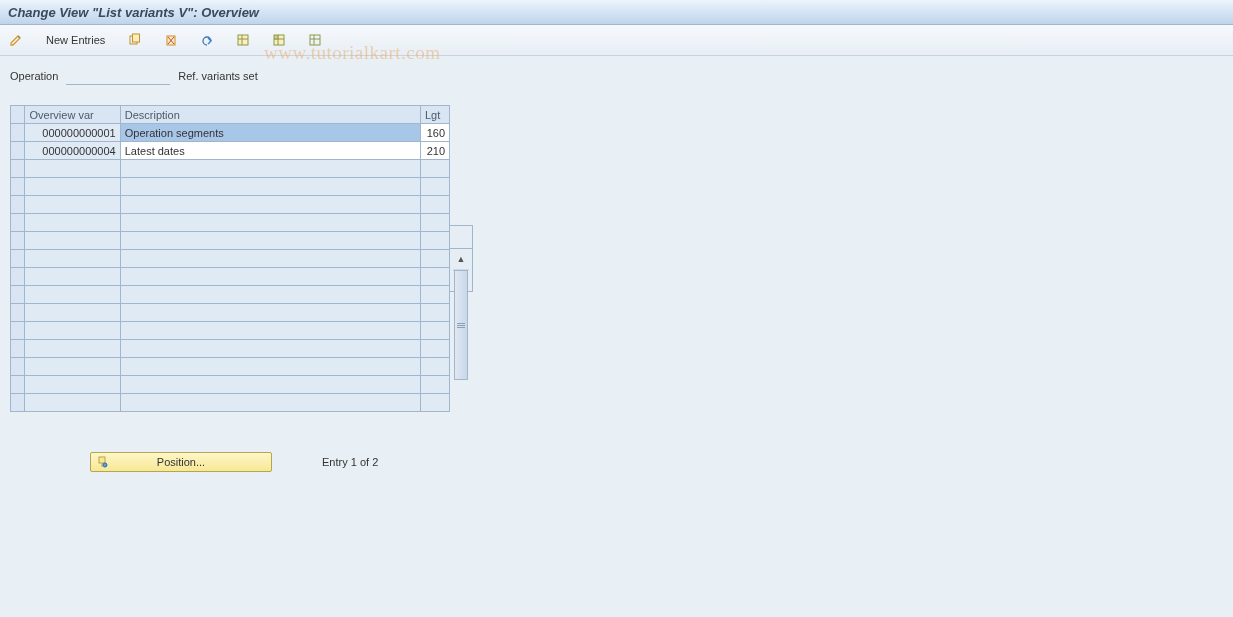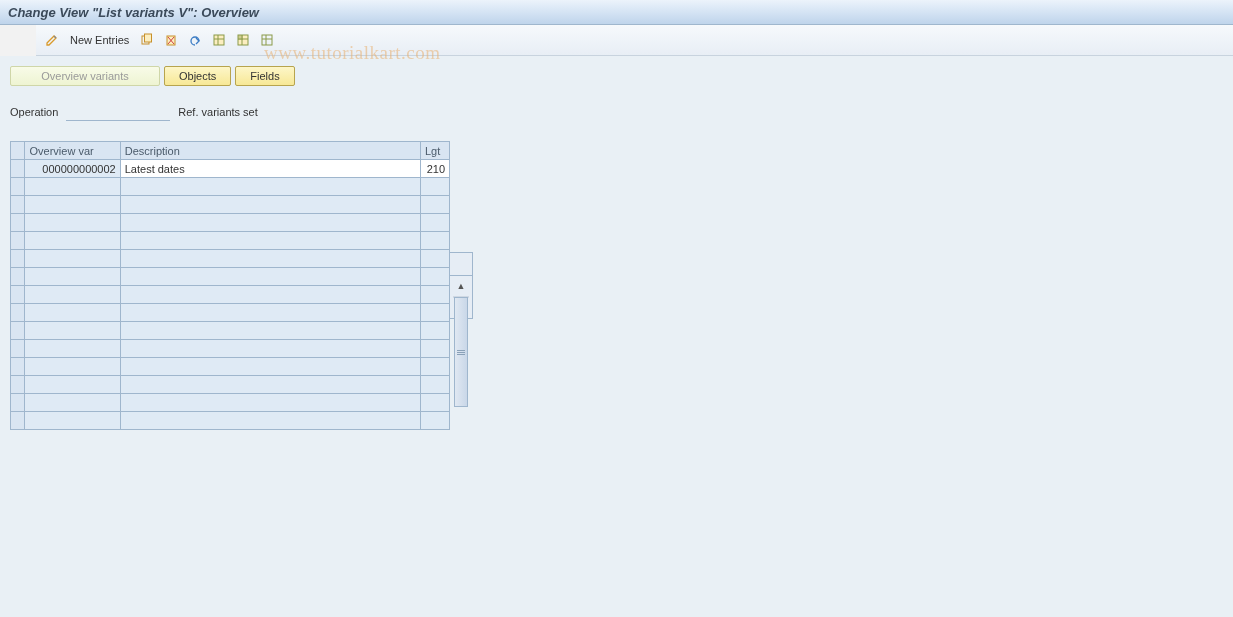--- a/index.html
+++ b/index.html
@@ -26,22 +26,21 @@
     font-size: 13px;
     color: #3b4a5a;
   }
   .toolbar {
     background: linear-gradient(to bottom, #f6f9fc, #e8eef5);
     border-bottom: 1px solid #c8d3de;
     height: 30px;
     display: flex;
     align-items: center;
     padding: 0 6px;
-    gap: 4px;
-    margin-left: 36px;
+    gap: 16px;
   }
   .tb-btn {
     display: inline-flex;
     align-items: center;
     justify-content: center;
     width: 20px;
     height: 20px;
     cursor: pointer;
   }
   .tb-text-btn {
@@ -275,46 +274,47 @@
         <line x1="2" y1="6" x2="12" y2="6" stroke="#8a9a48"></line>
         <line x1="6" y1="2" x2="6" y2="12" stroke="#8a9a48"></line>
       </svg>
   </span>
 </div>
 
 <div class="watermark">www.tutorialkart.com</div>
 
 <div class="content">
 
-  <div class="tabstrip">
-    <div class="tab disabled">Overview variants</div>
-    <div class="tab">Objects</div>
-    <div class="tab">Fields</div>
-  </div>
 
   <div class="info-row">
     <span>Operation</span>
     <input class="info-input" readonly="" value="" style="">
     <span>Ref. variants set</span>
   </div>
 
   <div class="grid-wrapper">
     <table class="grid">
       <thead>
         <tr>
           <th class="corner"></th>
           <th>Overview var</th>
           <th>Description</th>
           <th>Lgt</th>
         </tr>
       </thead>
       <tbody id="grid-body">
-          <tr>
-            <td class="rowhdr"></td>
-            <td class="cell-ov">000000000002</td>
+      <tr>
+            <td class="rowhdr"></td>
+            <td class="cell-ov">000000000001</td>
+            <td class="cell-desc sel">Operation segments</td>
+            <td class="cell-lgt">160</td>
+          </tr>
+          <tr>
+            <td class="rowhdr"></td>
+            <td class="cell-ov">000000000004</td>
             <td class="cell-desc">Latest dates</td>
             <td class="cell-lgt">210</td>
           </tr>
           <tr>
             <td class="rowhdr"></td>
             <td class="cell-ov"></td>
             <td class="cell-desc empty-desc"></td>
             <td class="cell-lgt empty-lgt"></td>
           </tr>
           <tr>
@@ -406,14 +406,27 @@
               <div></div>
               <div></div>
               <div></div>
             </div>
         </div>
       </div>
       <div class="scroll-arrow">▼</div>
     </div>
   </div>
 
+  <div class="footer-row">
+    <div class="pos-btn">
+      <span class="pin">
+        <svg width="12" height="12" viewBox="0 0 12 12">
+            <rect x="2" y="1" width="6" height="6" fill="#f7e896" stroke="#b7a44e"></rect>
+            <path d="M5 7 L5 11" stroke="#b7a44e"></path>
+            <circle cx="8" cy="9" r="2" fill="#5aa0e0" stroke="#2a6ab0"></circle>
+          </svg>
+      </span>
+      <span>Position...</span>
+    </div>
+    <span>Entry 1 of 2</span>
+  </div>
 
 </div>
 
 </body></html>

